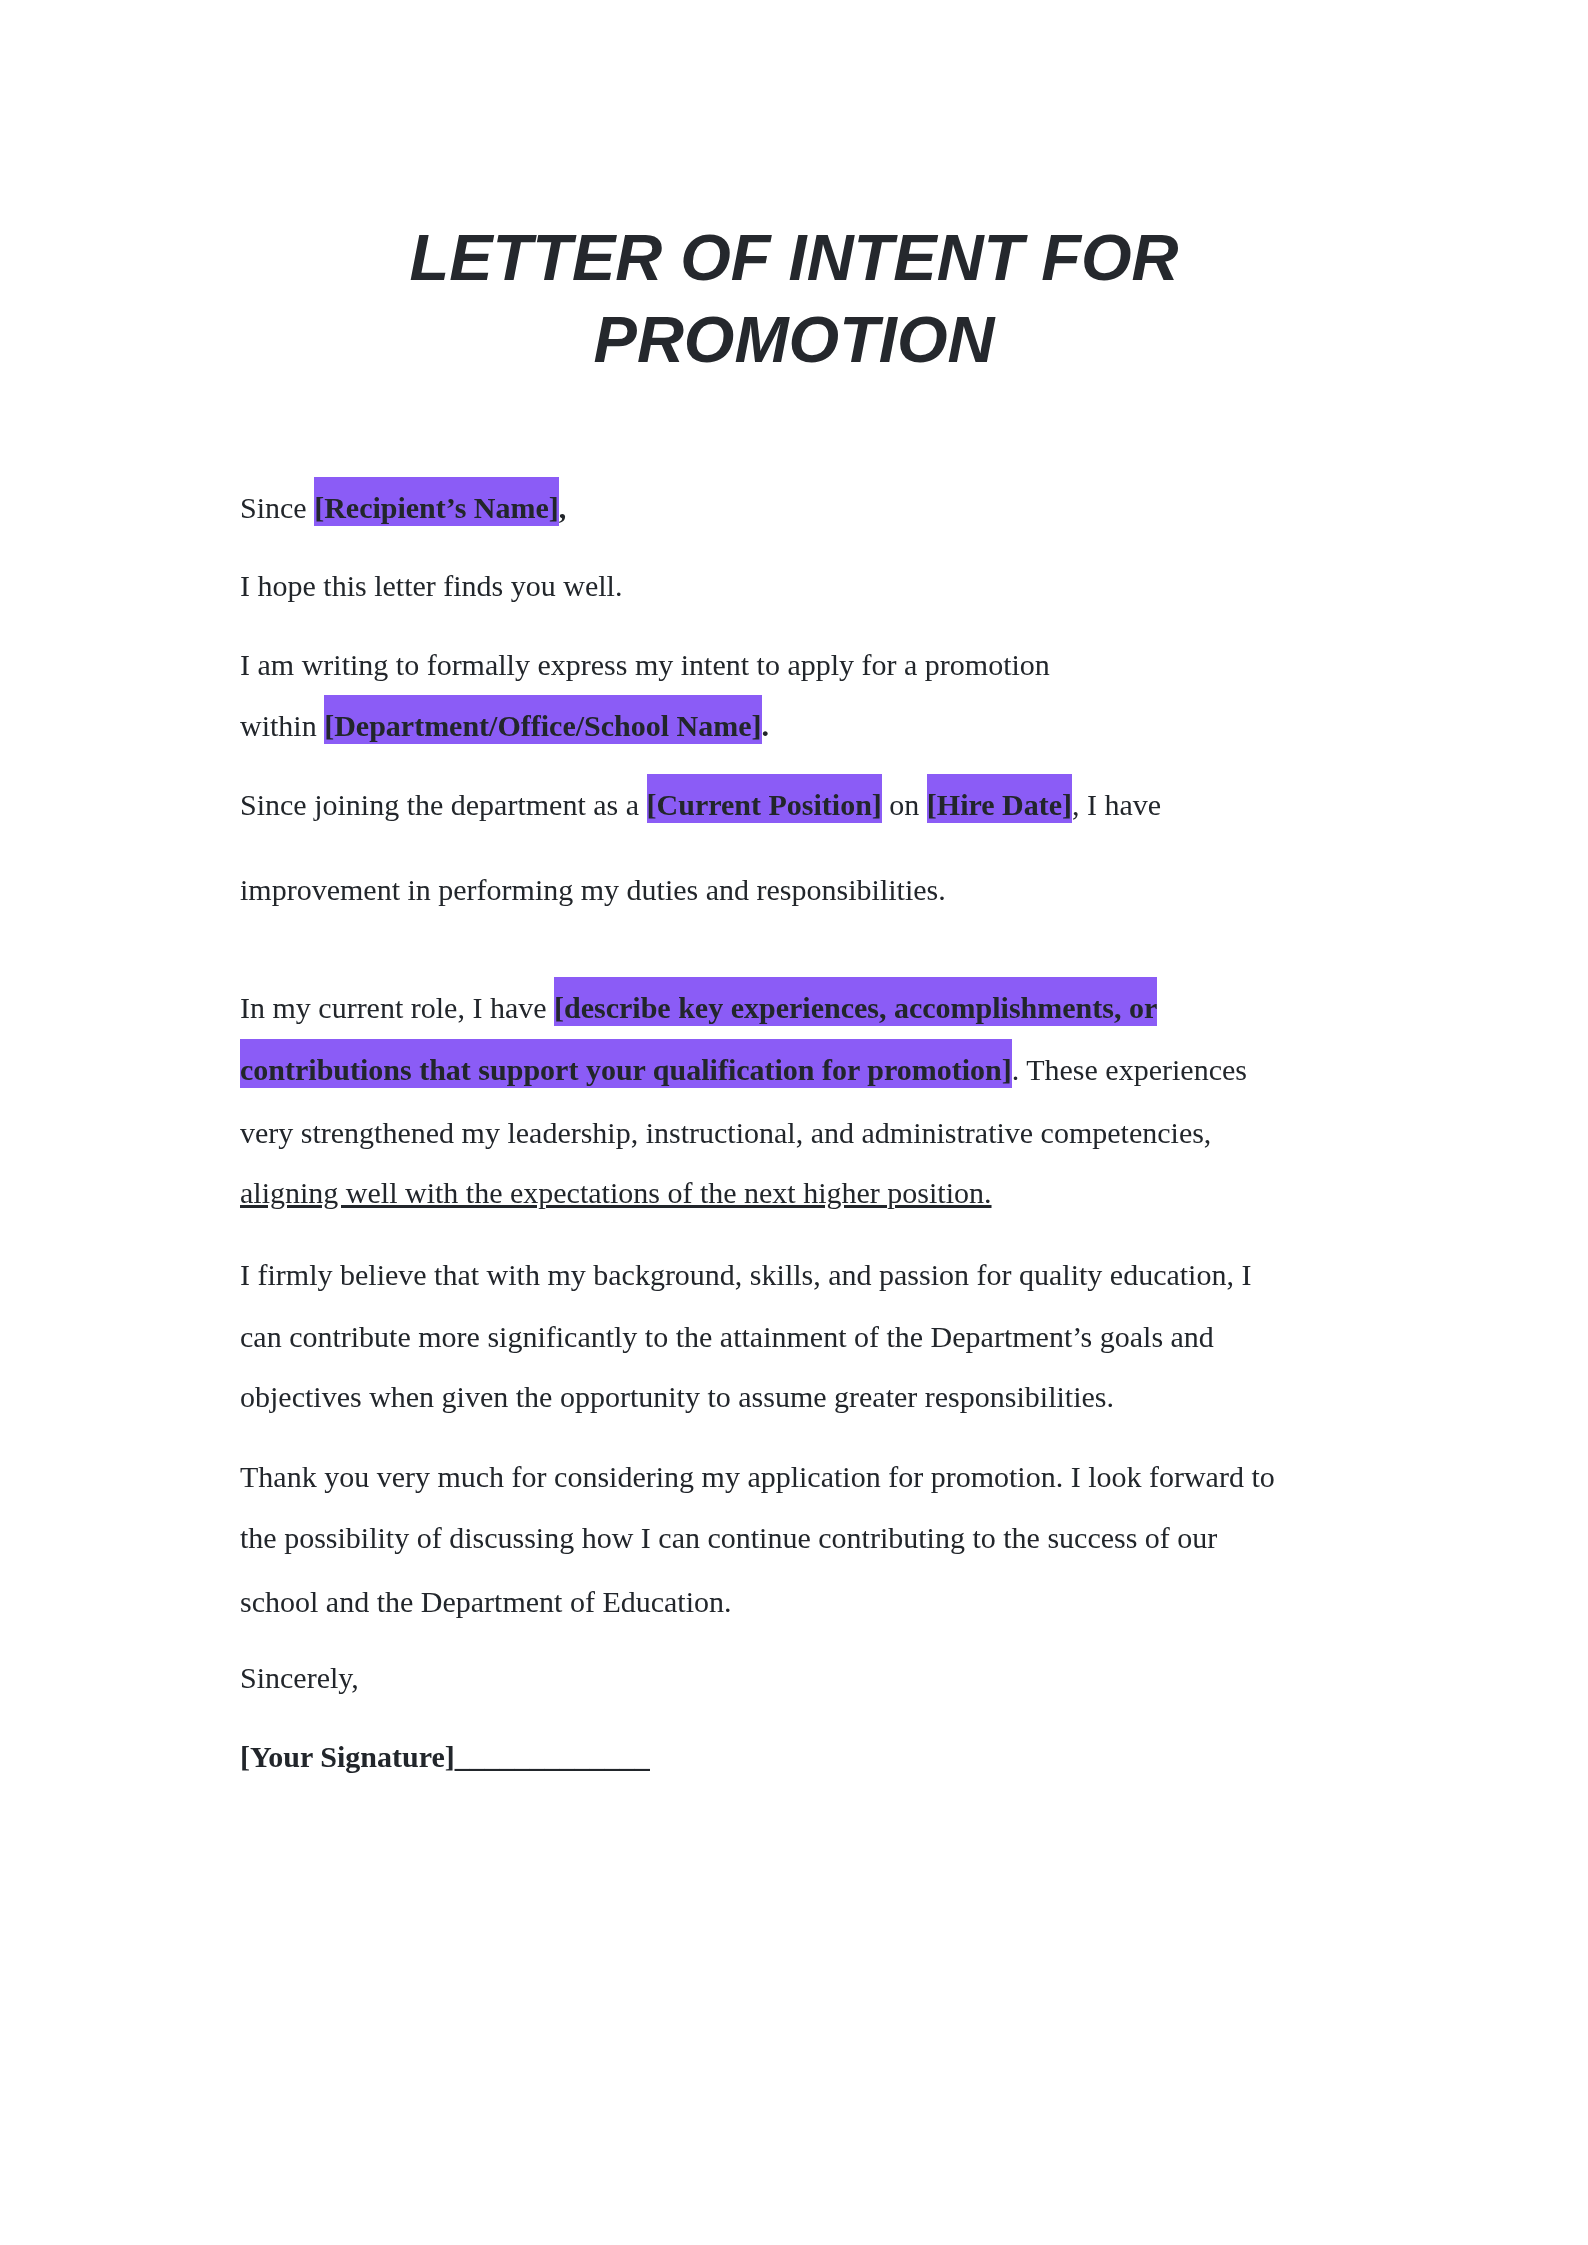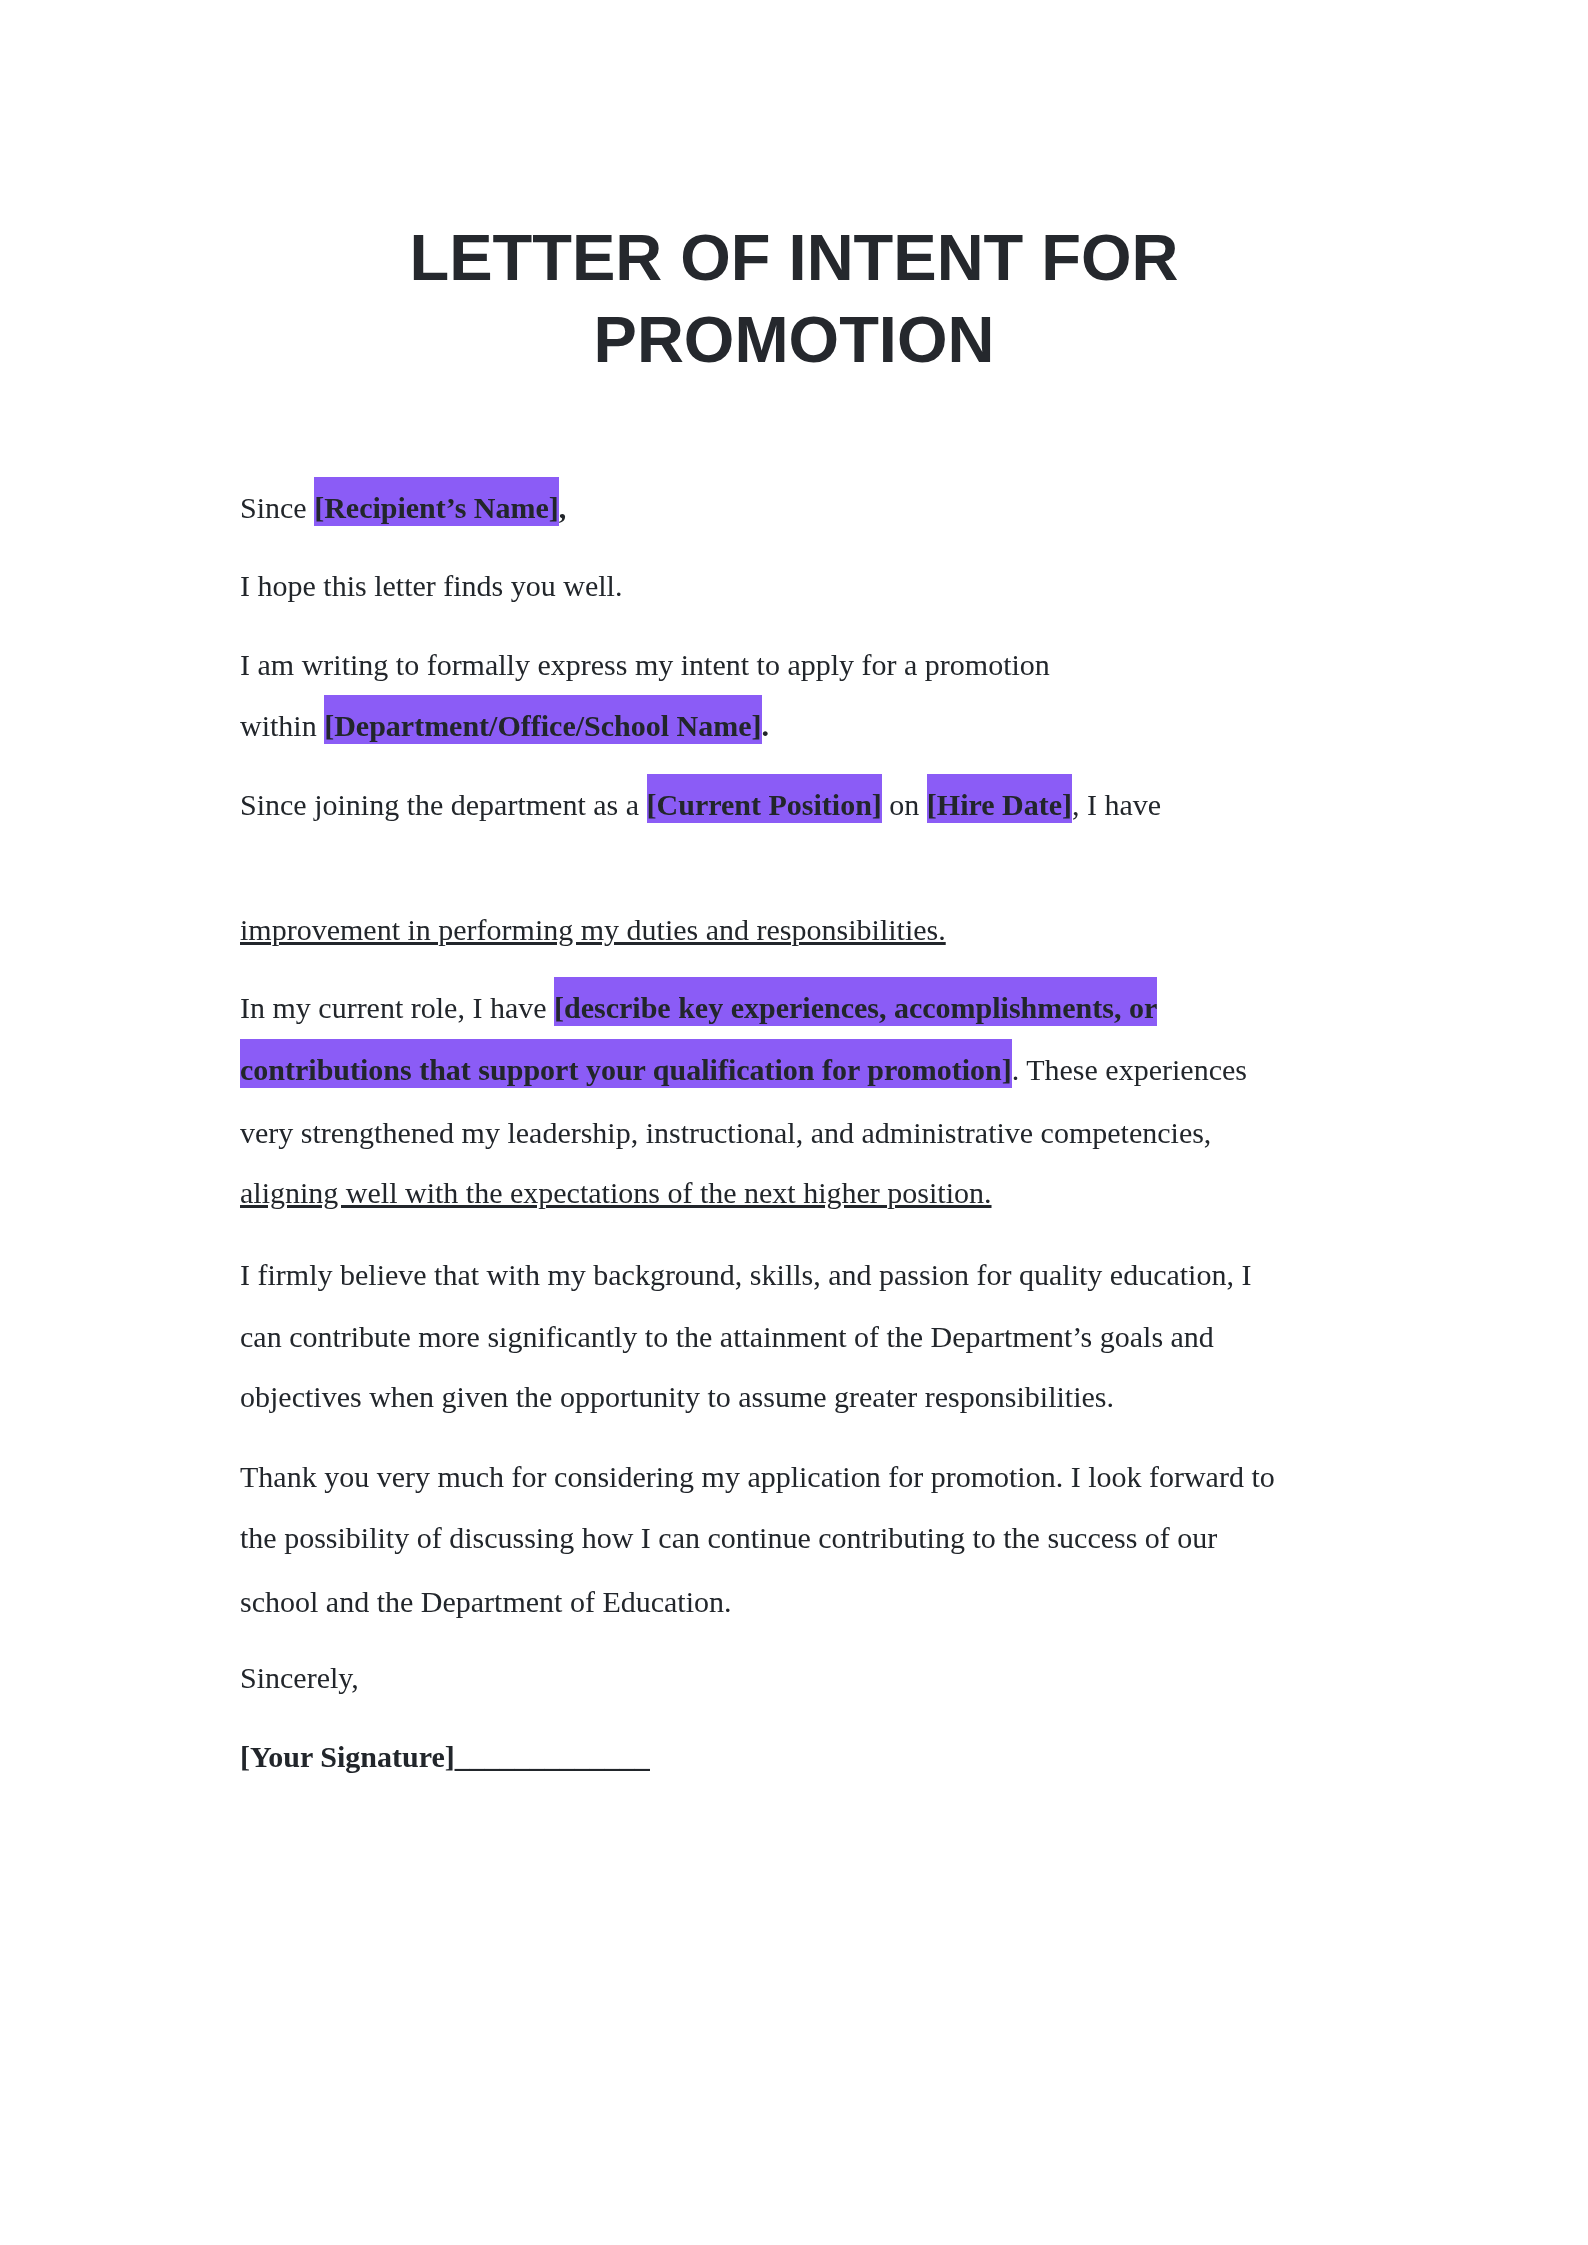--- a/index.html
+++ b/index.html
@@ -25,20 +25,21 @@
     left: 0;
     width: 1588px;
     text-align: center;
     font-family: "Liberation Sans", sans-serif;
     font-weight: bold;
     font-size: 65px;
     line-height: 82px;
     height: 82px;
     color: #25282d;
     white-space: nowrap;
+    font-style: italic;
   }
   .line {
     position: absolute;
     left: 240px;
     font-family: "Liberation Serif", serif;
     font-size: 30px;
     line-height: 34px;
     height: 34px;
     color: #22262b;
     white-space: pre;
@@ -63,21 +64,21 @@
   <div class="title-line" style="top:299px;">PROMOTION</div>
 
   <div class="line" style="top:491px;"><span>Since </span><span class="hl">[Recipient’s Name]</span><span class="b">,</span></div>
 
   <div class="line" style="top:569px;">I hope this letter finds you well.</div>
 
   <div class="line" style="top:648px;">I am writing to formally express my intent to apply for a promotion</div>
   <div class="line" style="top:709px;"><span>within </span><span class="hl">[Department/Office/School Name]</span><span class="b">.</span></div>
 
   <div class="line" style="top:788px;"><span>Since joining the department as a </span><span class="hl">[Current Position]</span><span> on </span><span class="hl">[Hire Date]</span><span>, I have</span></div>
-  <div class="line" style="top:913px;text-decoration:underline;">improvement in performing my duties and responsibilities.</div>
+  <div class="line" style="top:873px;">improvement in performing my duties and responsibilities.</div>
 
   <div class="line" style="top:991px;"><span>In my current role, I have </span><span class="hl">[describe key experiences, accomplishments, or</span></div>
   <div class="line" style="top:1053px;"><span class="hl">contributions that support your qualification for promotion]</span><span>. These experiences</span></div>
   <div class="line" style="top:1116px;">very strengthened my leadership, instructional, and administrative competencies,</div>
   <div class="line" style="top:1176px;text-decoration:underline;">aligning well with the expectations of the next higher position.</div>
 
   <div class="line" style="top:1258px;">I firmly believe that with my background, skills, and passion for quality education, I</div>
   <div class="line" style="top:1320px;">can contribute more significantly to the attainment of the Department’s goals and</div>
   <div class="line" style="top:1380px;">objectives when given the opportunity to assume greater responsibilities.</div>
 

